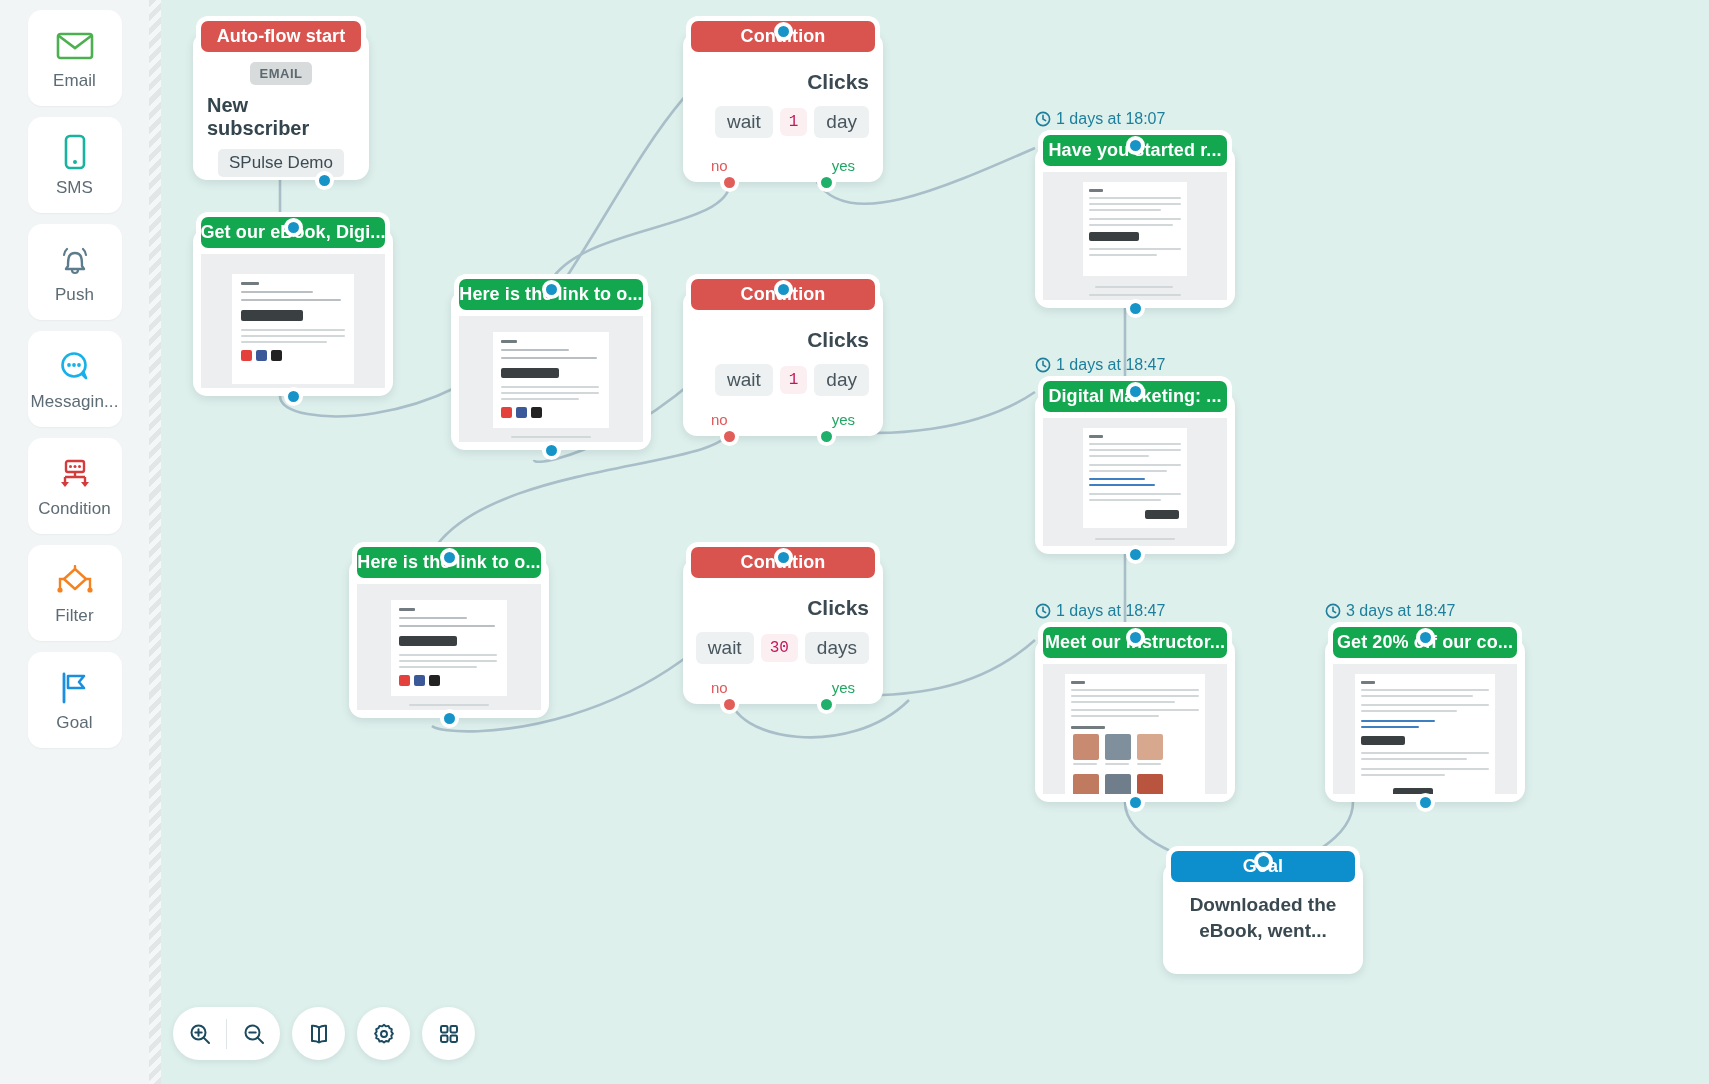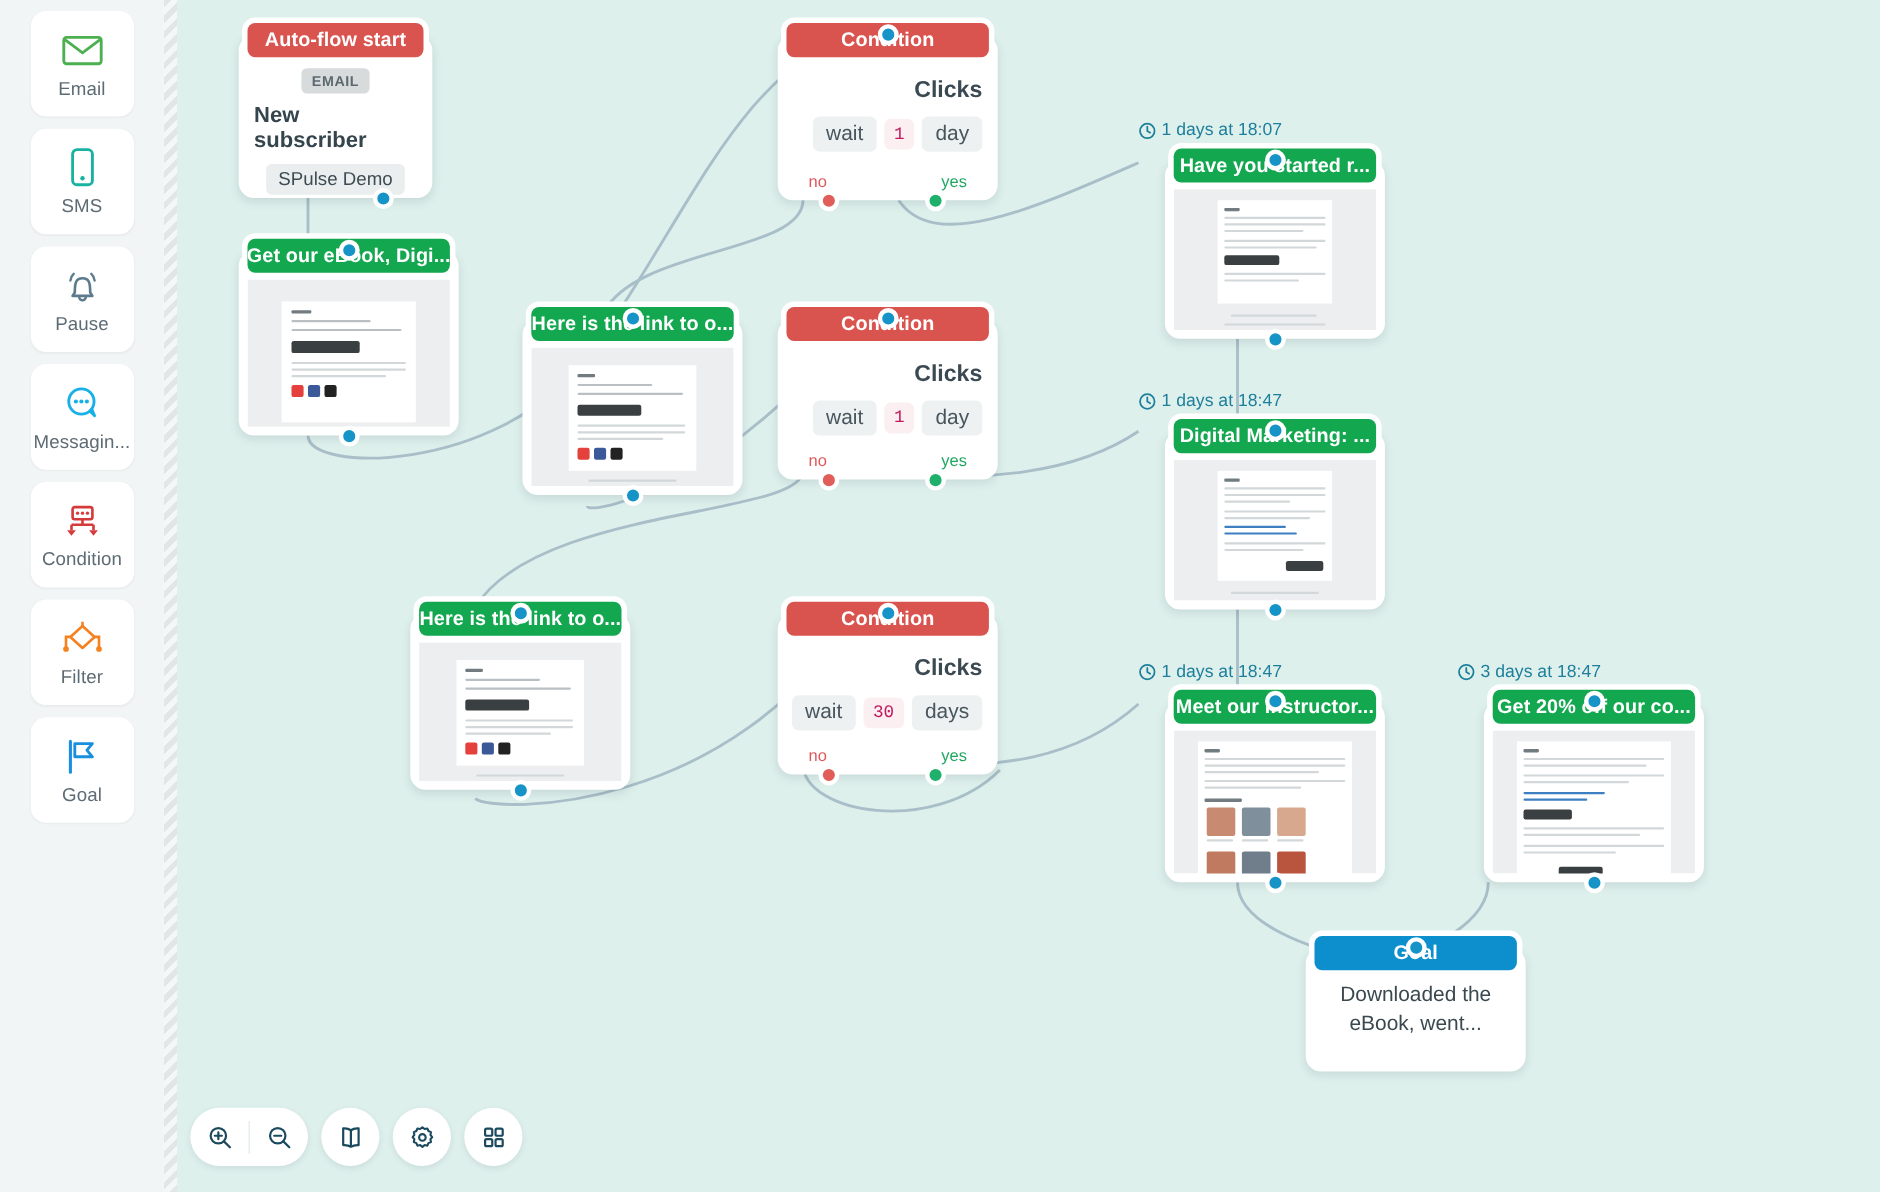--- a/index.html
+++ b/index.html
@@ -53,21 +53,20 @@
   }
   #edges { position: absolute; left: 0; top: 0; width: 1560px; height: 1084px; z-index: 1; }
 
   
   .node {
     position: absolute;
     background: #ffffff;
     border-radius: 14px;
     box-shadow: 0 3px 9px rgba(40,70,80,.13);
     z-index: 3;
-    margin-left: 24px;
   }
   .node-hdr {
     position: absolute; left: 8px; right: 8px; top: -11px;
     height: 31px; border-radius: 7px;
     display: flex; align-items: center; justify-content: center;
     color: #ffffff; font-size: 18px; font-weight: bold;
     letter-spacing: .1px; white-space: nowrap; overflow: hidden;
     padding: 0 9px;
     box-shadow: 0 0 0 5px #ffffff;
   }
@@ -127,21 +126,21 @@
   .mail-sheet { position: absolute; background: #ffffff; }
   .ln { position: absolute; background: #b9bfc2; height: 2px; border-radius: 1px; }
   .ln.dk { background: #717b80; }
   .ln.lt { background: #d2d7d9; }
   .ln.blu { background: #3d7fc1; }
   .btn-dk { position: absolute; background: #3a3f42; border-radius: 2px; }
   .sw { position: absolute; width: 11px; height: 11px; border-radius: 2px; }
   .face { position: absolute; border-radius: 2px; }
 
   
-  .goal-body { padding: 30px 14px 14px; text-align: center; }
+  .goal-body { padding: 30px 14px 14px; text-align: center; font-weight: bold; }
   .goal-text { font-size: 19px; color: #3a4950; line-height: 1.35; }
 
   
   .timelbl {
     position: absolute; z-index: 3;
     display: flex; align-items: center; gap: 5px;
     color: #1d7f9c; font-size: 16px; white-space: nowrap;
   }
 
   
@@ -195,21 +194,21 @@
 
     <div class="side-item">
       <span class="ic">
         <svg width="38" height="34" viewBox="0 0 38 34">
             <path d="M12 23 C12 14 13 10 19 10 C25 10 26 14 26 23 L28 26 L10 26 Z" fill="none" stroke="#5c7b8c" stroke-width="2.4" stroke-linejoin="round"></path>
             <path d="M16 27 a3 3 0 0 0 6 0" fill="none" stroke="#5c7b8c" stroke-width="2.2"></path>
             <path d="M8 12 a9 9 0 0 1 3-6" fill="none" stroke="#5c7b8c" stroke-width="2.2" stroke-linecap="round"></path>
             <path d="M30 12 a9 9 0 0 0-3-6" fill="none" stroke="#5c7b8c" stroke-width="2.2" stroke-linecap="round"></path>
           </svg>
       </span>
-      <span class="lbl">Pause</span>
+      <span class="lbl">Push</span>
     </div>
 
     <div class="side-item">
       <span class="ic">
         <svg width="38" height="34" viewBox="0 0 38 34">
             <circle cx="18" cy="15" r="11.5" fill="none" stroke="#18b0e8" stroke-width="2.6"></circle>
             <path d="M25 23 L30 28 L27 21" fill="none" stroke="#18b0e8" stroke-width="2.6" stroke-linejoin="round"></path>
             <circle cx="13" cy="15" r="1.9" fill="#18b0e8"></circle>
             <circle cx="18" cy="15" r="1.9" fill="#18b0e8"></circle>
             <circle cx="23" cy="15" r="1.9" fill="#18b0e8"></circle>

